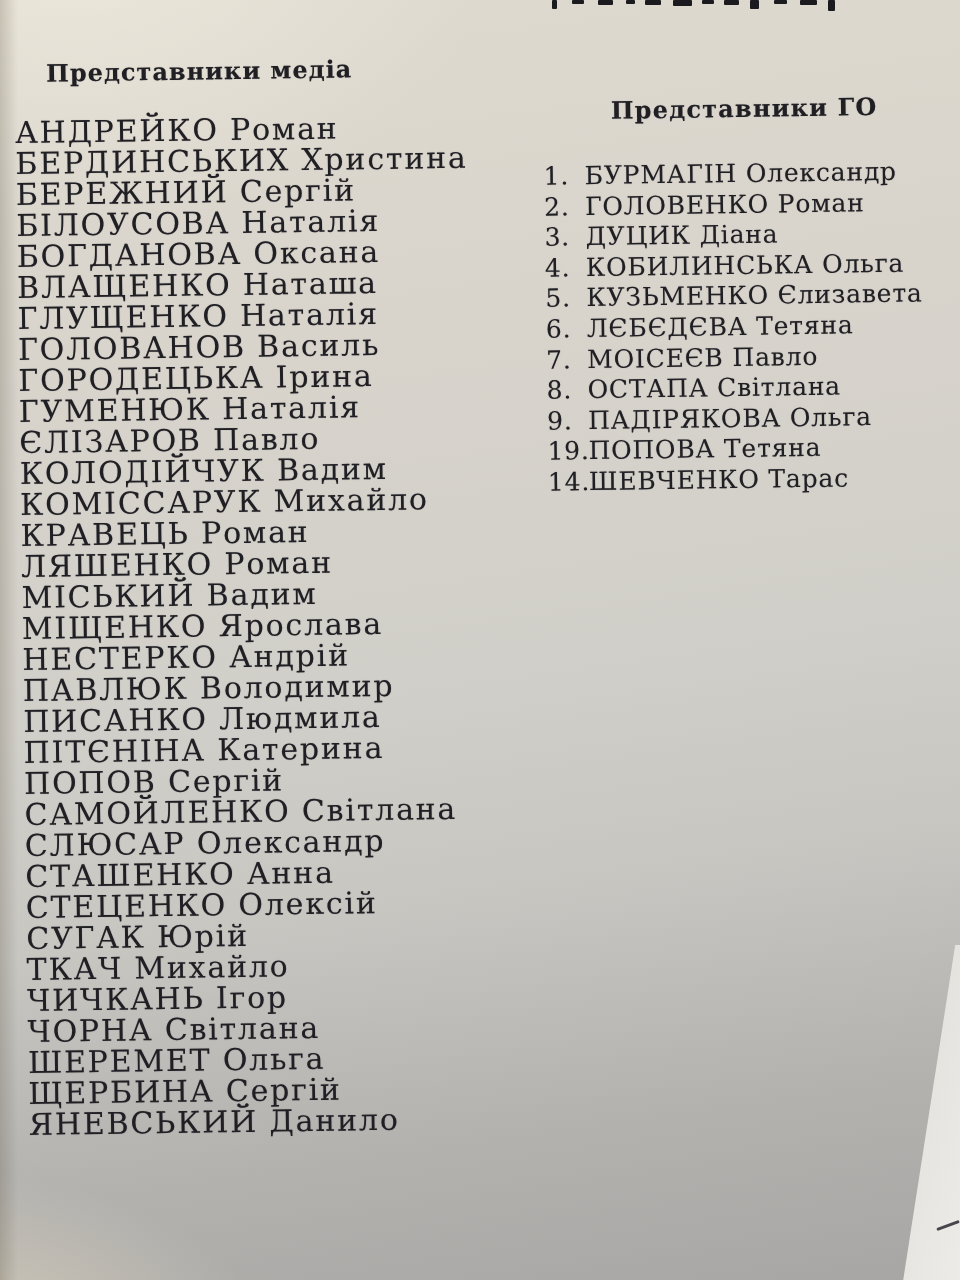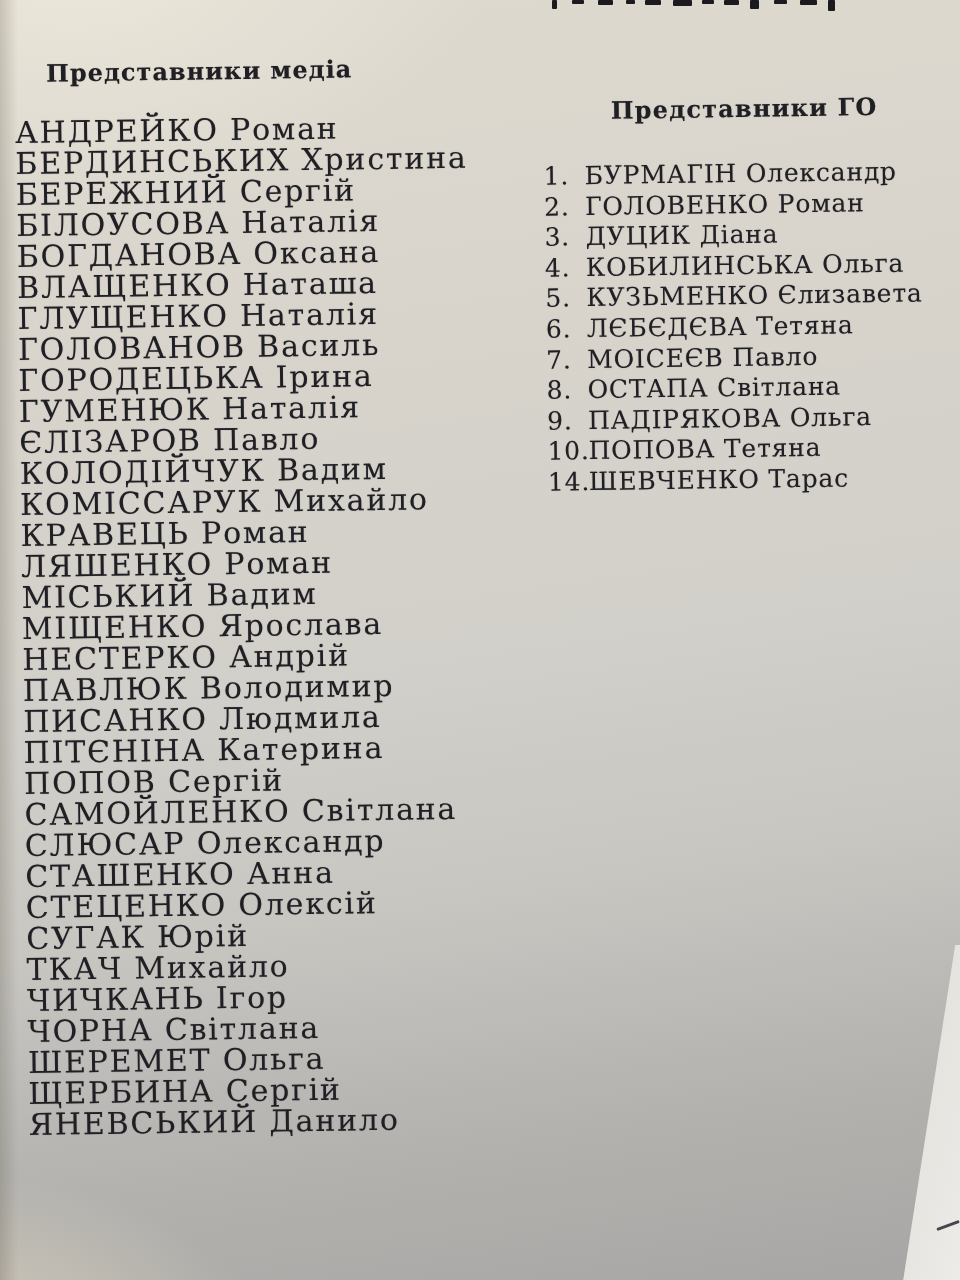--- a/index.html
+++ b/index.html
@@ -112,21 +112,21 @@
         </li>
         <li>
           <span class="ngo-num">8.</span>
           <span>ОСТАПА Світлана</span>
         </li>
         <li>
           <span class="ngo-num">9.</span>
           <span>ПАДІРЯКОВА Ольга</span>
         </li>
         <li>
-          <span class="ngo-num">10.</span>
+          <span class="ngo-num">19.</span>
           <span>ПОПОВА Тетяна</span>
         </li>
         <li>
           <span class="ngo-num">14.</span>
           <span>ШЕВЧЕНКО Тарас</span>
         </li>
       </ol>
   </div>
 
   <div id="frags">

